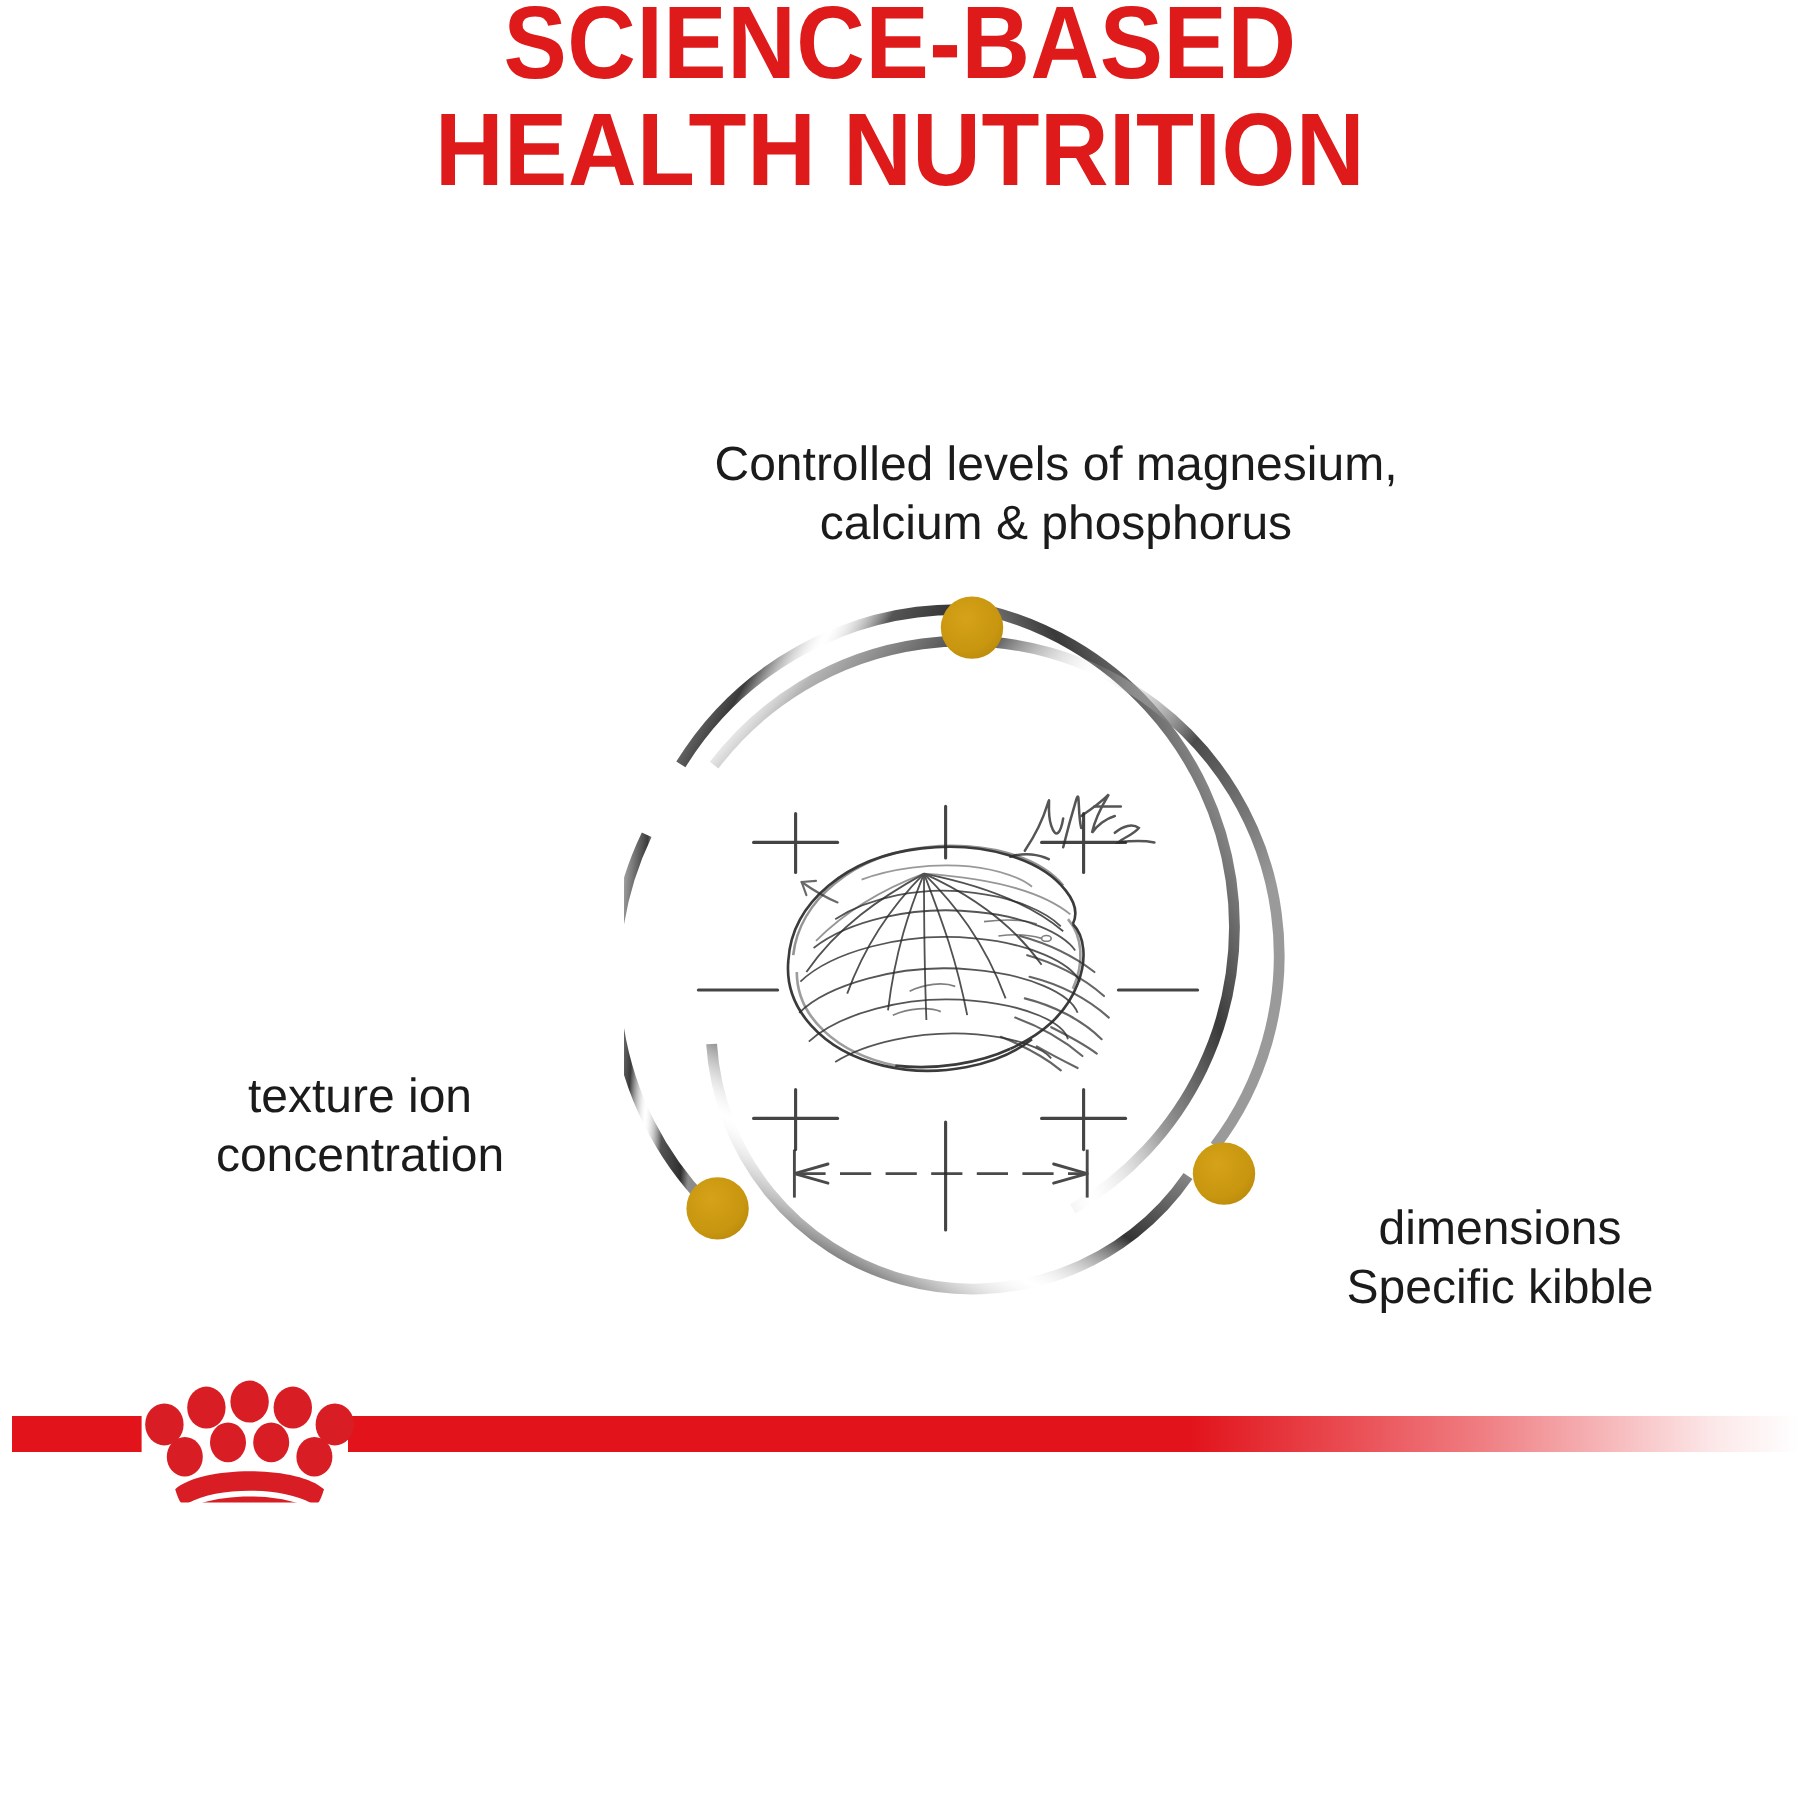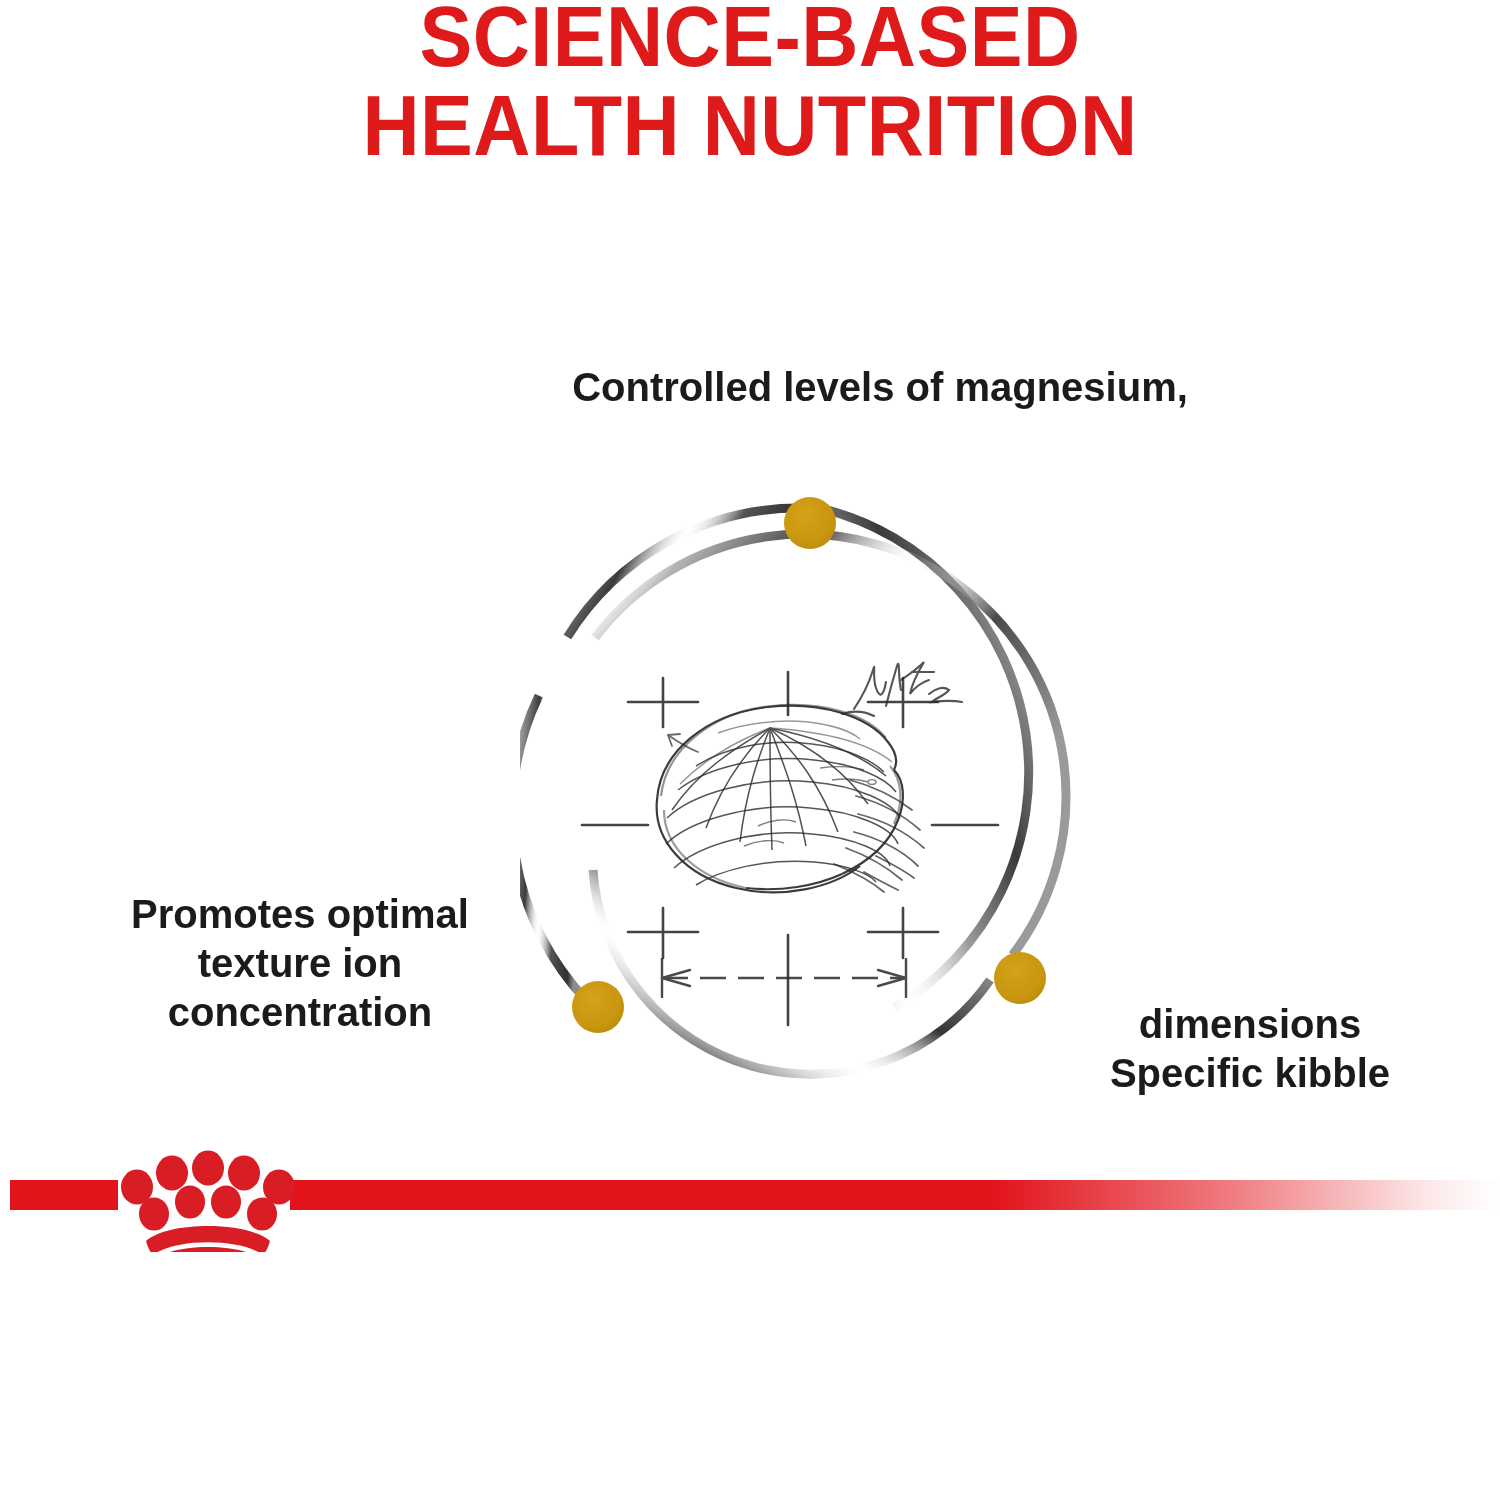--- a/index.html
+++ b/index.html
@@ -30,21 +30,21 @@
     white-space:nowrap;
   }
 
   
   .caption{
     position:absolute;
     color:#1b1b1b;
     font-size:40px;
     line-height:1.22;
     text-align:center;
-    font-weight:700;
+    font-weight:400;
   }
   .caption.top{ left:430px; top:363px; width:900px; }
   .caption.left{ left:75px; top:890px; width:450px; }
   .caption.right{ left:1040px; top:1000px; width:420px; }
   .caption span{display:block;white-space:nowrap;}
 
   
   .diagram{
     position:absolute;
     left:520px; top:480px;
@@ -65,24 +65,24 @@
 
 <div id="stage">
 
   <div class="title-block">
     <span class="title-line">SCIENCE-BASED</span>
     <span class="title-line">HEALTH NUTRITION</span>
   </div>
 
   <div class="caption top">
     <span>Controlled levels of magnesium,</span>
+    <span>calcium &amp; phosphorus</span>
   </div>
 
   <div class="caption left">
-    <span>Promotes optimal</span>
     <span>texture ion</span>
     <span>concentration</span>
   </div>
 
   <div class="caption right">
     <span>dimensions</span>
     <span>Specific kibble</span>
   </div>
 
   <div class="diagram">

